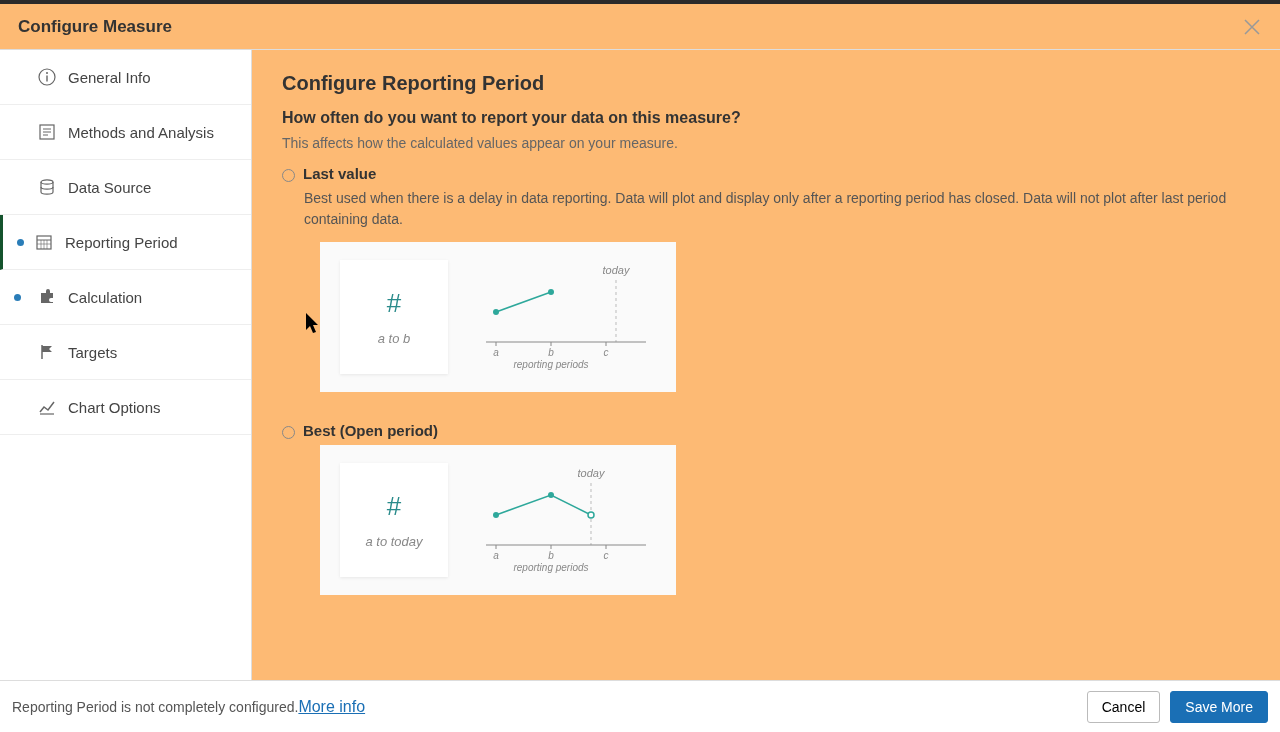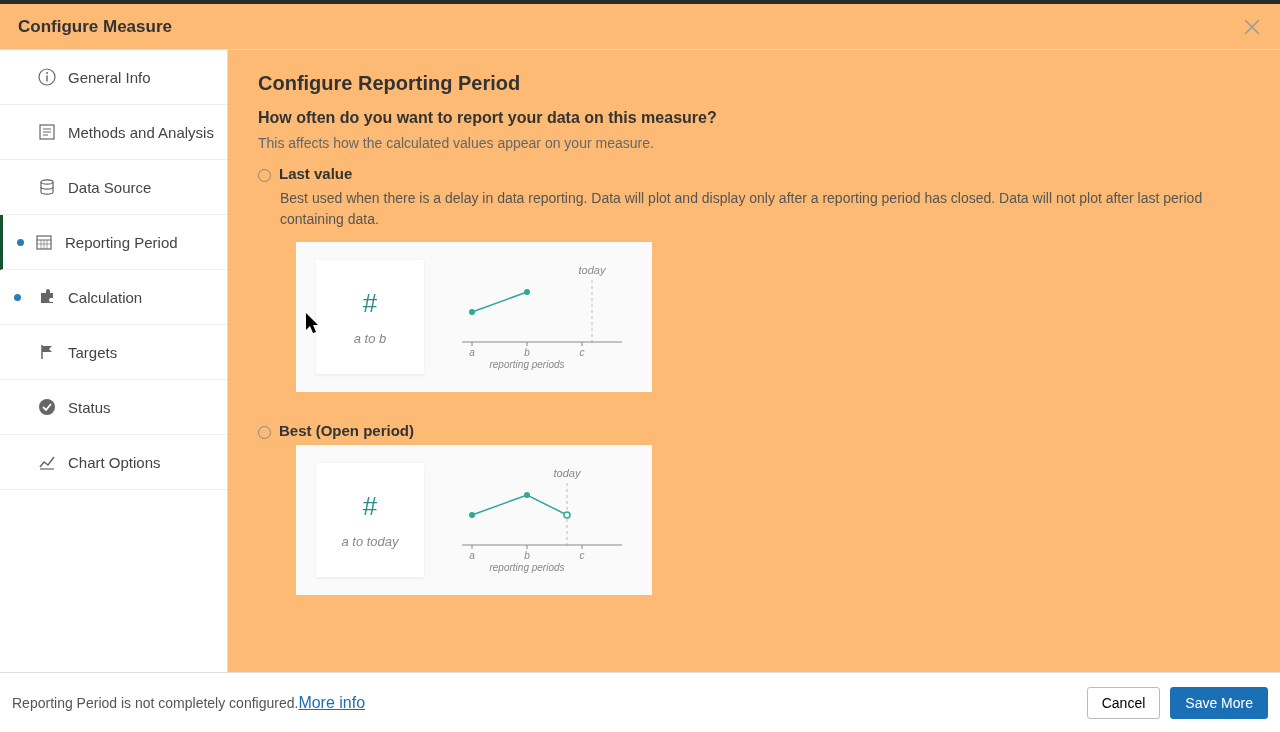--- a/index.html
+++ b/index.html
@@ -46,21 +46,21 @@
   justify-content: center;
   cursor: pointer;
   color: #888;
 }
 .dialog-body {
   flex: 1;
   display: flex;
   overflow: hidden;
 }
 .sidebar {
-  width: 228px;
+  width: 252px;
   border-right: 1px solid #ddd;
   background: #fff;
 }
 .side-item {
   height: 55px;
   display: flex;
   align-items: center;
   padding-left: 36px;
   border-bottom: 1px solid #eee;
   cursor: pointer;
@@ -181,21 +181,21 @@
 }
 .card-label {
   font-size: 13px;
   font-style: italic;
   color: #888;
 }
 .chart-svg {
   display: block;
 }
 .dialog-footer {
-  height: 60px;
+  height: 52px;
   border-top: 1px solid #ddd;
   display: flex;
   align-items: center;
   padding: 0 12px;
   background: #fff;
 }
 .footer-msg {
   font-size: 14px;
   color: #555;
 }
@@ -302,29 +302,20 @@
         <span>Calculation</span>
       </div>
       <div class="side-item">
         <span class="side-icon">
           <svg width="18" height="18" viewBox="0 0 18 18">
               <line x1="4" y1="2" x2="4" y2="16" stroke="#666" stroke-width="1.5"></line>
               <path d="M4 3 L14 3 L11 6 L14 9 L4 9 Z" fill="#666"></path>
             </svg>
         </span>
         <span>Targets</span>
-      </div>
-      <div class="side-item">
-        <span class="side-icon">
-          <svg width="18" height="18" viewBox="0 0 18 18">
-              <circle cx="9" cy="9" r="8" fill="#666"></circle>
-              <path d="M5 9 L8 12 L13 6" stroke="#fff" stroke-width="1.8" fill="none"></path>
-            </svg>
-        </span>
-        <span>Status</span>
       </div>
       <div class="side-item">
         <span class="side-icon">
           <svg width="18" height="18" viewBox="0 0 18 18">
               <path d="M2 14 L6 9 L10 12 L16 4" stroke="#666" stroke-width="1.5" fill="none"></path>
               <line x1="2" y1="16" x2="16" y2="16" stroke="#666" stroke-width="1.2"></line>
             </svg>
         </span>
         <span>Chart Options</span>
       </div>

